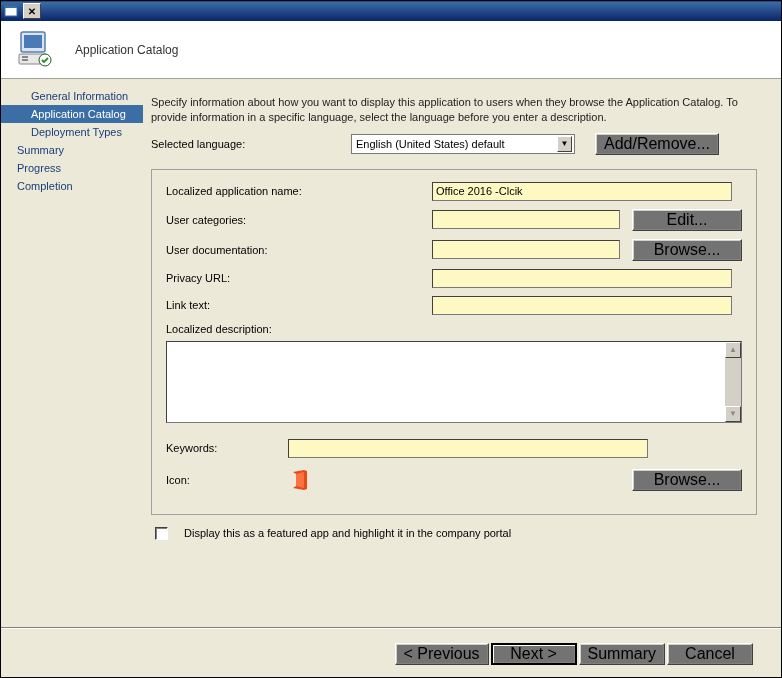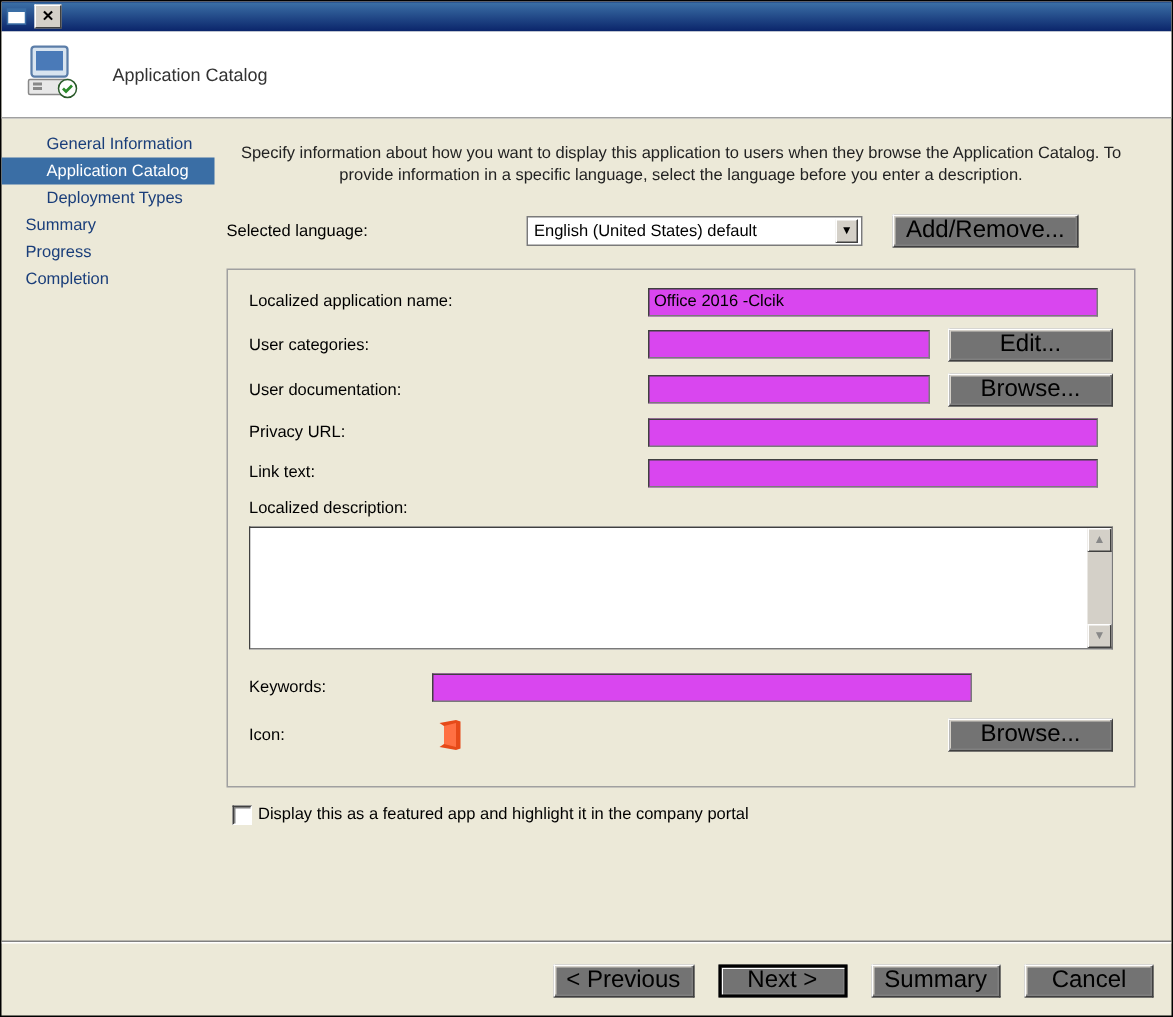--- a/index.html
+++ b/index.html
@@ -66,23 +66,22 @@
   padding: 16px 24px 0 8px;
   position: relative;
 }
 .page-title {
   color: #1a3e7a;
   font-size: 15px;
   margin-bottom: 42px;
 }
 .instruction {
   color: #222;
-  margin-bottom: 18px;
+  margin-bottom: 8px;
   line-height: 1.35;
-  text-align: center;
 }
 .row { display:flex; align-items:center; margin-bottom: 8px; }
 .lang-row { margin-bottom: 14px; }
 .lang-row .lbl { width: 200px; }
 .select {
   width: 224px; height: 20px;
   background:#fff; border:1px solid #7a7a7a;
   display:flex; align-items:center; padding:0 2px 0 4px; font-size:11px;gap:48px;
 }
 .select .arrow {
@@ -107,21 +106,21 @@
   border: 2px solid #000;
   box-shadow: inset 1px 1px 0 #fff, inset -1px -1px 0 #808080;
 }
 .fieldgroup {
   border: 1px solid #a0a0a0;
   padding: 12px 14px 22px 14px;
 }
 .form-row { display:flex; align-items:center; margin-bottom: 8px; }
 .form-row .lbl { width: 266px; }
 .input {
-  height: 19px; background:#d946ef;
+  height: 19px; background:#fef9c3;
   border:1px solid #7a7a7a;
   border-top-color:#404040; border-left-color:#404040;
   padding: 0 3px; font-size:11px; font-family:inherit;
 }
 .input.lg { width: 300px; }
 .input.md { width: 188px; }
 .input.kw { width: 360px; margin-left: 2px;}
 .btn-sm { min-width: 110px; margin-left: 12px; }
 .textarea-wrap {
   height: 82px; width: 100%;
@@ -129,28 +128,28 @@
   border:1px solid #7a7a7a; border-top-color:#404040; border-left-color:#404040;
   position:relative; margin-top:6px; display:flex;
 }
 .textarea { flex:1; border:0; resize:none; padding:2px; font-family:inherit; font-size:11px; outline:none; }
 .scrollbar { width:16px; background:#d4d0c8; display:flex; flex-direction:column; }
 .sb-btn { height:16px; background:#d4d0c8; border:1px solid #fff; border-right-color:#404040; border-bottom-color:#404040; display:flex; align-items:center; justify-content:center; font-size:8px; color:#888; }
 .sb-track { flex:1; }
 .icon-row { display:flex; align-items:center; margin-top:10px; }
 .icon-row .lbl { width: 122px; }
 .office-icon { width:24px; height:24px; }
-.checkbox-row { display:flex; align-items:center; gap:4px; margin-top:12px; padding-left:4px; }
+.checkbox-row { display:flex; align-items:center; gap:16px; margin-top:12px; padding-left:4px; }
 .checkbox { width:13px; height:13px; background:#fff; border:1px solid #404040; border-right-color:#fff; border-bottom-color:#fff; box-shadow: inset 1px 1px 0 #808080; }
 .divider {
   position:absolute; left:0; right:0; bottom:48px; height:2px;
   border-top:1px solid #808080; border-bottom:1px solid #fff;
 }
 .button-bar {
-  position:absolute; bottom:12px; right:12px; display:flex; gap:16px;
+  position:absolute; bottom:12px; right:28px; display:flex; gap:2px;
 }
 .button-bar .btn { min-width: 86px; }
 </style>
 </head>
 <body>
 
 <div class="titlebar">
   <span class="icon">
     <svg width="14" height="14" viewBox="0 0 14 14">
         <rect x="1" y="2" width="12" height="10" fill="#fff" stroke="#3a6ea5"></rect>

